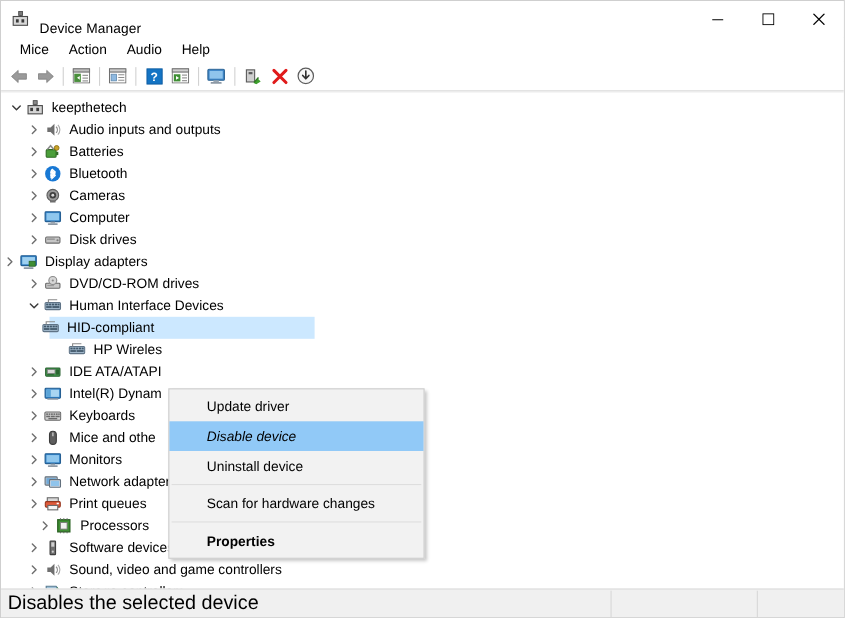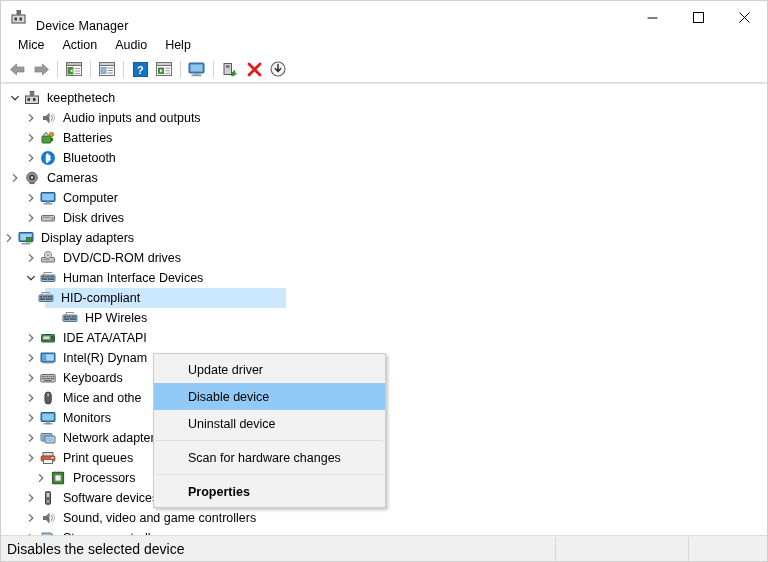--- a/index.html
+++ b/index.html
@@ -42,29 +42,29 @@
   .sel-row{position:relative;}
   .sel-high{position:absolute;left:44px;top:0;width:241px;height:20px;background:#cce8ff;}
   .row-inner{position:relative;display:flex;align-items:center;height:20px;}
 
   
   .ctxmenu{position:absolute;left:152px;top:269px;width:231px;background:#f2f2f2;
            border:1px solid #cccccc;box-shadow:2px 2px 3px rgba(0,0,0,.22);
            padding:2px 0;z-index:50;}
   .ctxitem{height:27px;display:flex;align-items:center;padding-left:34px;
            font-size:12.5px;color:#000;cursor:default;}
-  .ctxitem.hl{background:#91c9f7;}
+  .ctxitem.hl{background:#91c9f7;font-style:italic;}
   .ctxitem.bold{font-weight:bold;}
   .ctxsep{height:1px;background:#dedede;margin:3px 2px;}
 
   
   .statusbar{position:absolute;left:0;right:0;bottom:0;height:25px;background:#f0f0f0;
              border-top:1px solid #dcdcdc;display:flex;align-items:center;}
   .sb-pane{height:24px;display:flex;align-items:center;padding-left:6px;
-           font-size:14px;color:#000;box-sizing:border-box;}
+           font-size:18px;color:#000;box-sizing:border-box;}
   .sb-pane.p1{width:555px;border-right:1px solid #d8d8d8;}
   .sb-pane.p2{width:133px;border-right:1px solid #d8d8d8;}
   .sb-pane.p3{flex:1;}
 
   svg{display:block;}
 </style>
 </head>
 <body>
 
 <div class="window">
@@ -258,21 +258,21 @@
               <svg width="16" height="16" viewBox="0 0 16 16">
                 <circle cx="8" cy="8" r="7" fill="#1878d4"></circle>
                 <path d="M6.2 4.6 L10 7.4 L6.4 10.6 M6.4 5.4 L6.4 11.6 L9.8 8.6 L6.2 5.8" fill="none" stroke="#ffffff" stroke-width="1.2" stroke-linejoin="round"></path>
                 <path d="M7.2 3.6 L7.2 12.4 L10.2 9.6 L5.9 6.4 M5.9 9.6 L10.2 6.4 L7.2 3.6" fill="none" stroke="#ffffff" stroke-width="1.1"></path>
               </svg>
             </span>
             <span class="lbl">Bluetooth</span>
           </div>
         </div>
         <div class="row sel-row">
-          <div class="row-inner" style="padding-left:6px">
+          <div class="row-inner" style="padding-left:22px">
             <span class="twisty">
               <svg width="10" height="10" viewBox="0 0 10 10">
                 <path d="M3.4 1.6 L6.8 5 L3.4 8.4" fill="none" stroke="#6f6f6f" stroke-width="1.3" stroke-linecap="round" stroke-linejoin="round"></path>
               </svg>
             </span>
             <span class="ico">
               <svg width="16" height="16" viewBox="0 0 16 16">
                 <circle cx="8" cy="7.5" r="5.3" fill="#9b9b9b" stroke="#5d5d5d" stroke-width="1"></circle>
                 <circle cx="8" cy="7.5" r="3" fill="#3f3f3f"></circle>
                 <circle cx="8" cy="7.5" r="1.3" fill="#d9d9d9"></circle>

